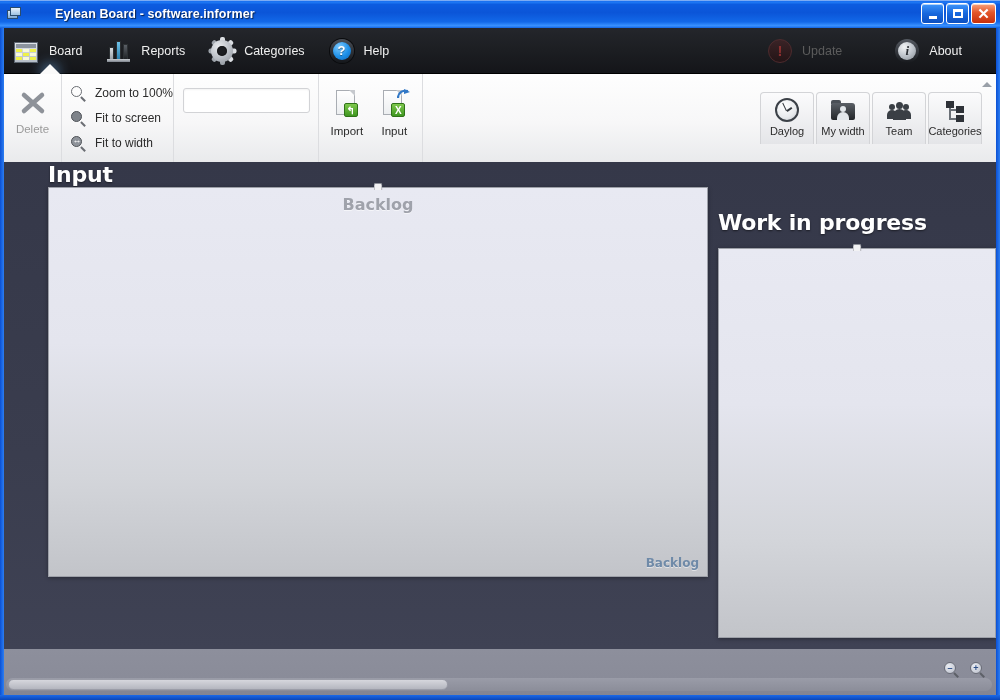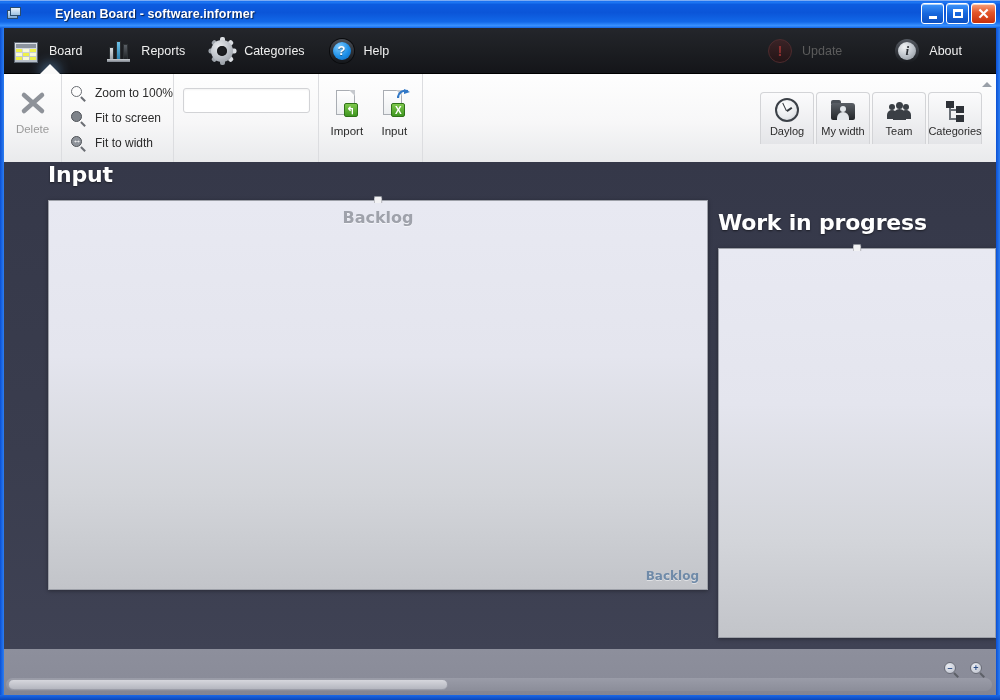--- a/index.html
+++ b/index.html
@@ -676,21 +676,21 @@
       </div>
     </div>
 
     <div id="ribbon-collapse"></div>
   </div>
 
   <div id="board">
 
     <div class="column" style="left:44px; width:664px;">
       <div class="col-title" style="">Input</div>
-      <div class="panel" style="margin-top:13px; width:660px; height:390px;">
+      <div class="panel" style="width:660px; height:390px;">
         <div class="panel-handle"></div>
         <div class="panel-center-label">Backlog</div>
         <div class="panel-corner-label">Backlog</div>
       </div>
     </div>
 
     <div class="column" style="left:714px; width:290px;">
       <div class="col-title" style="margin-top:48px;">Work in progress</div>
       <div class="panel" style="margin-top:13px; width:278px; height:390px;">
         <div class="panel-handle"></div>

